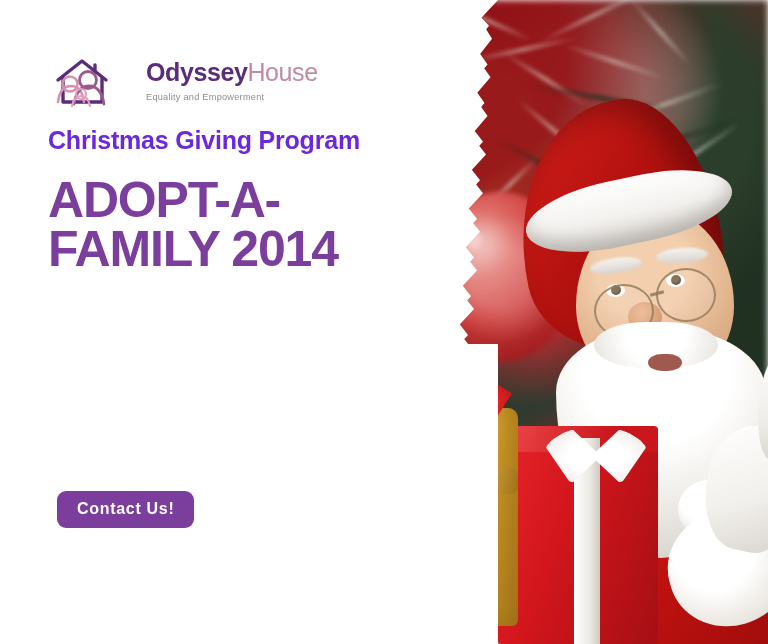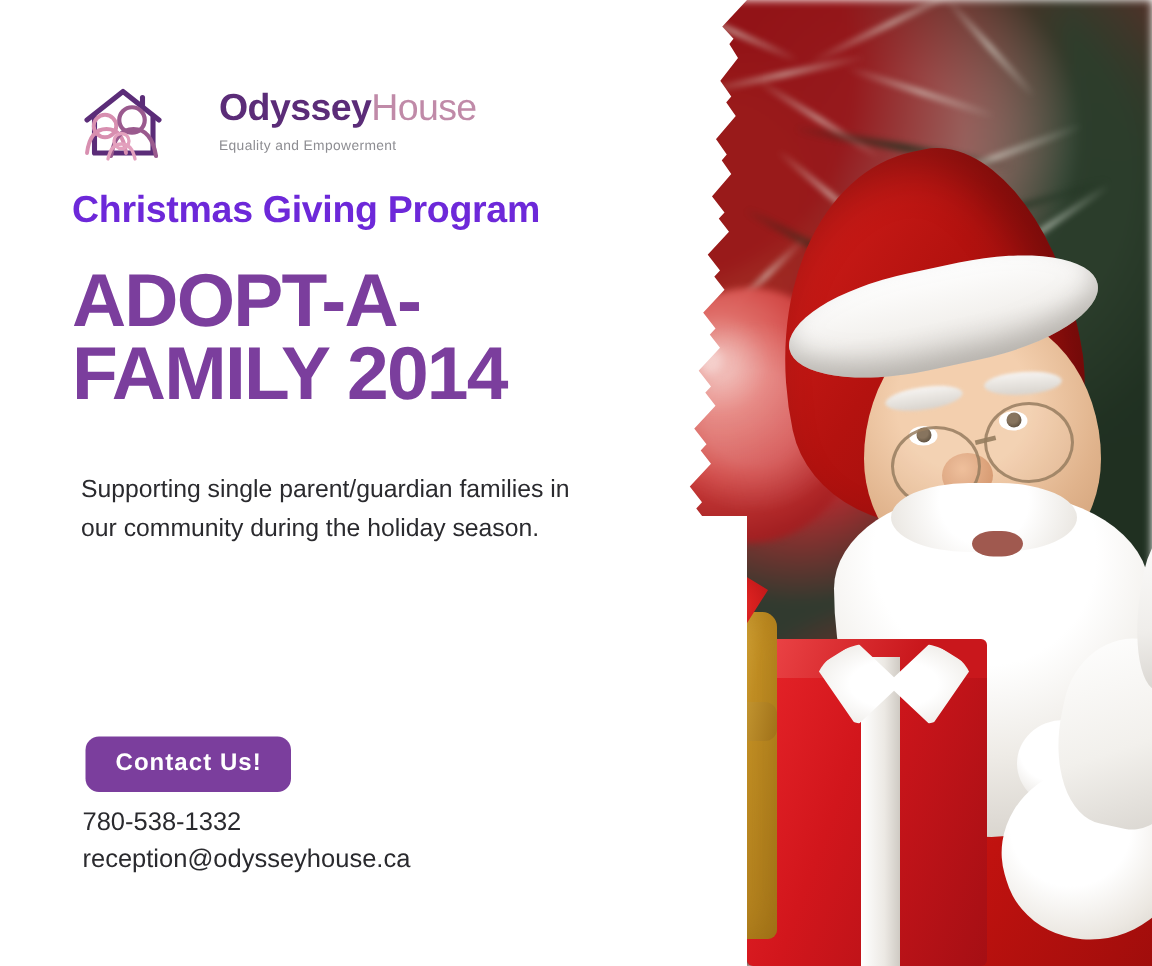--- a/index.html
+++ b/index.html
@@ -357,23 +357,18 @@
           <span class="lg-odyssey">Odyssey</span><span class="lg-house">House</span>
         </div>
         <div class="logo-tag">Equality and Empowerment</div>
       </div>
     </div>
 
     <div class="kicker">Christmas Giving Program</div>
 
     <div class="headline">ADOPT-A-FAMILY 2014</div>
 
-    <div class="blurb">Supporting single parent/guardian families in our community during the holiday season.</div>
 
     <button class="cta" type="button">Contact Us!</button>
 
-    <div class="contact">
-      <div>780-538-1332</div>
-      <div>reception@odysseyhouse.ca</div>
-    </div>
 
   </div>
 </div>
 
 </body></html>

